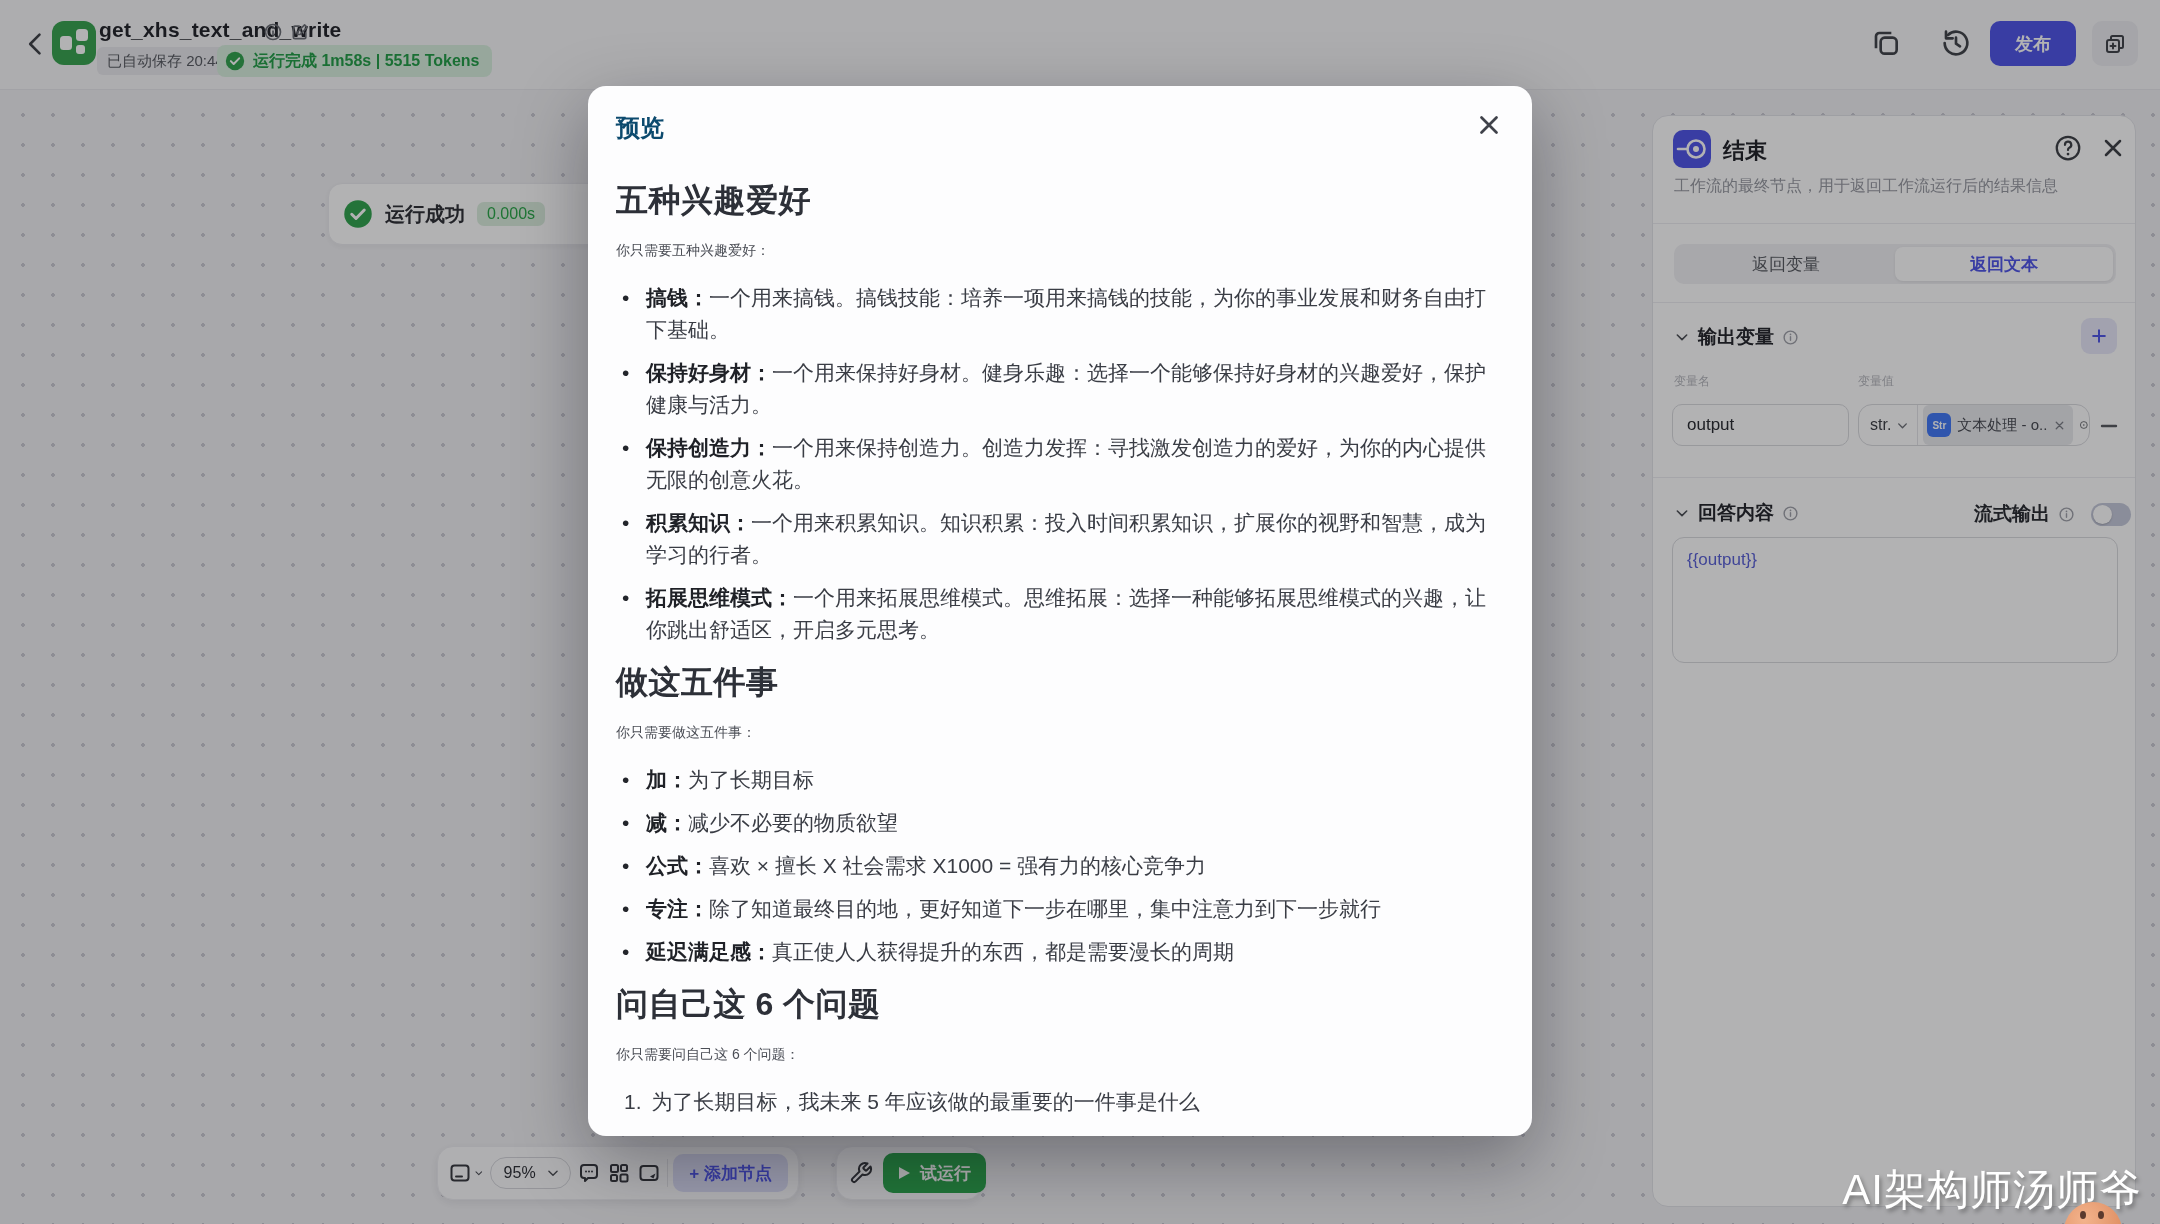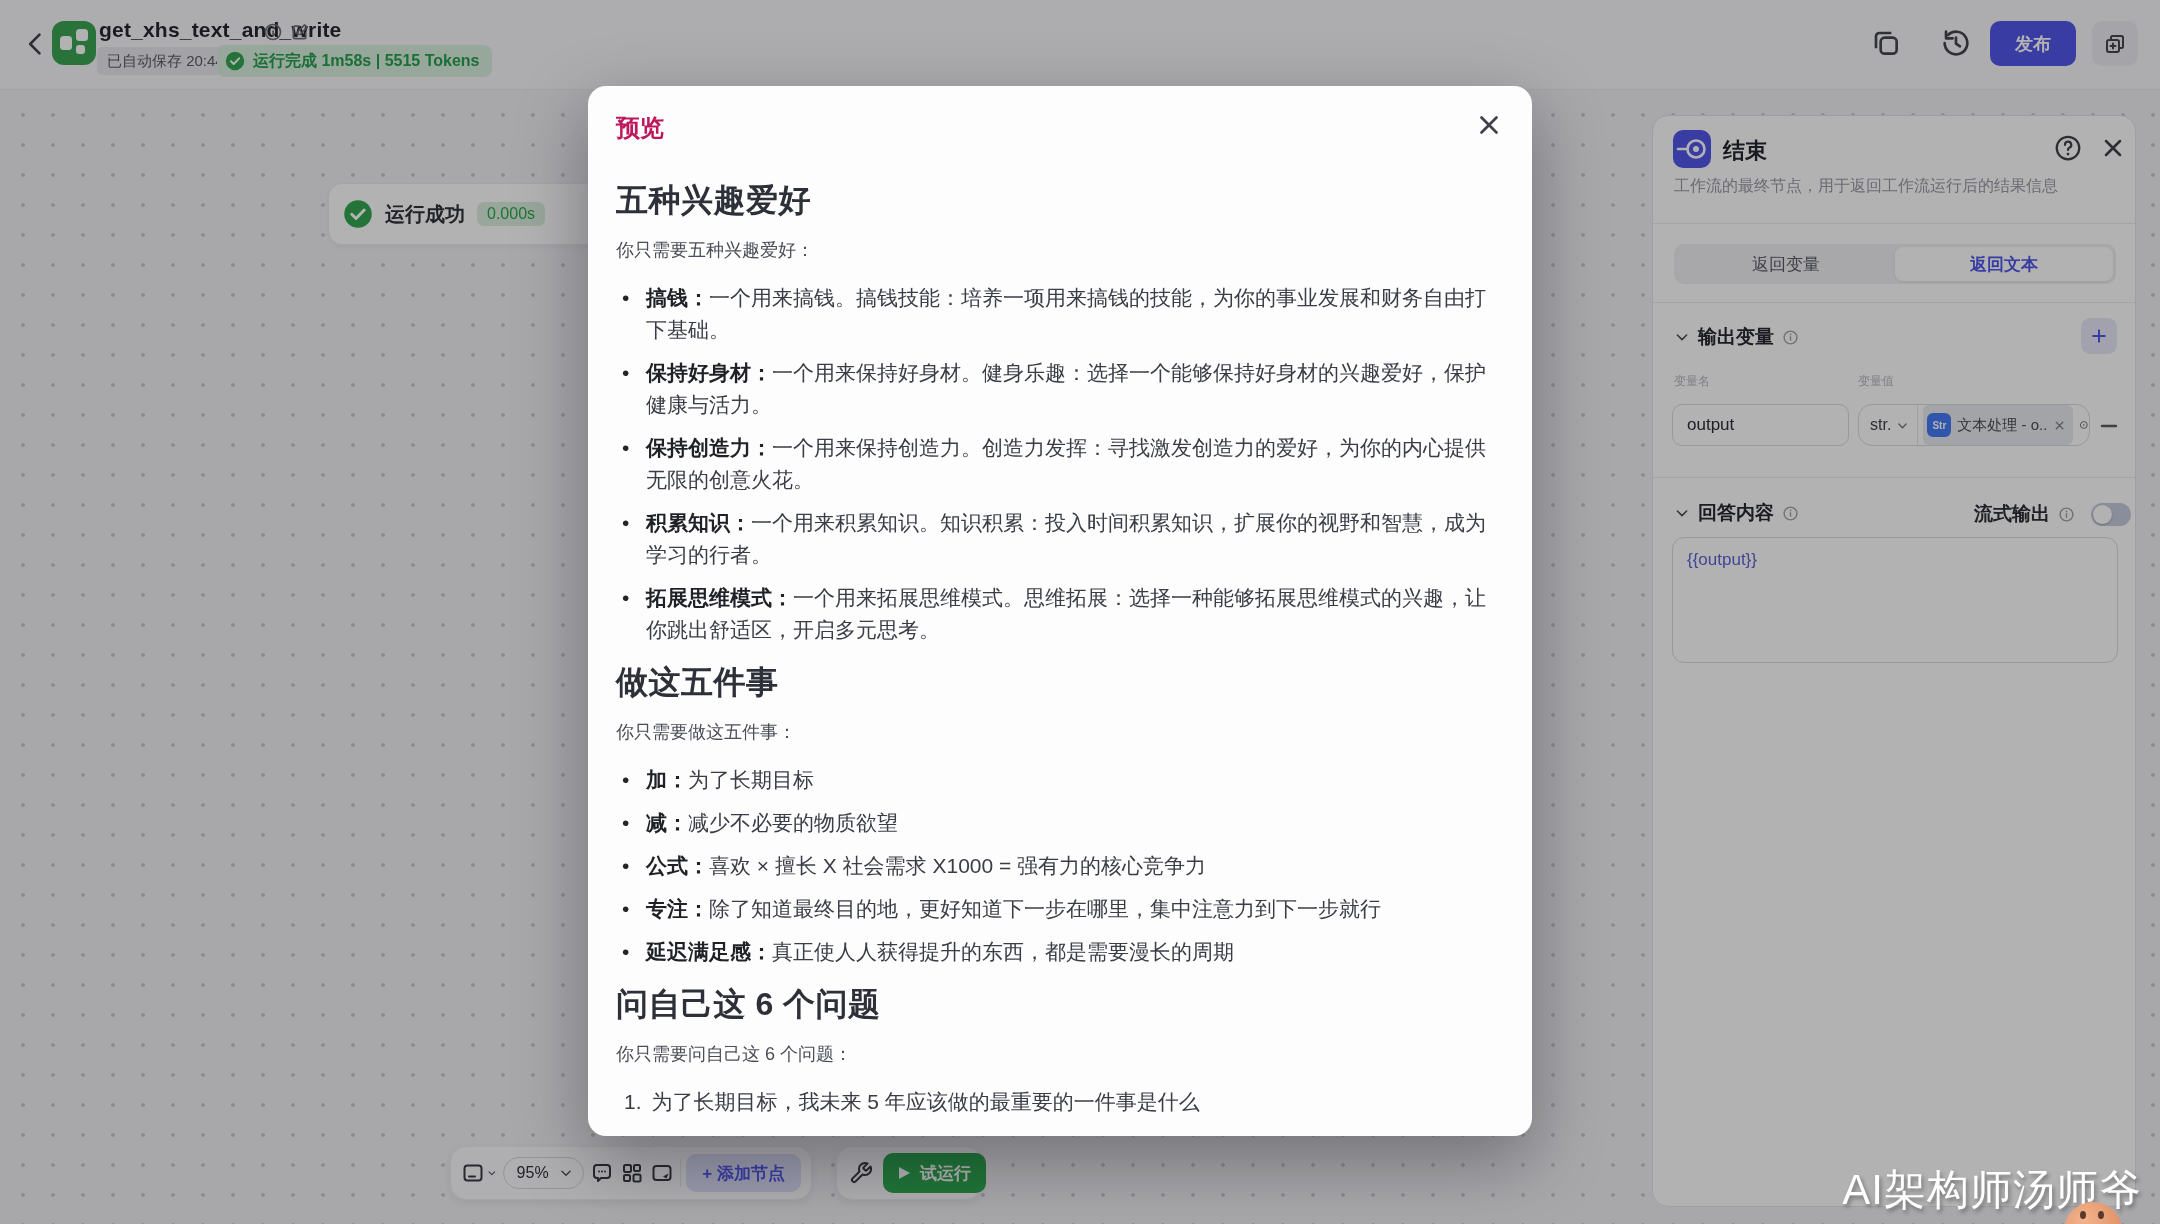--- a/index.html
+++ b/index.html
@@ -63,43 +63,43 @@
   .minus-btn { position:absolute; left:444px; top:298px; width:24px; height:24px; color:#55585e; cursor:pointer; }
 
   .stream-lbl { position:absolute; left:321px; top:385px; font-size:19px; font-weight:700; color:#26282e; }
   .stream-inf { position:absolute; left:405px; top:390px; width:17px; height:17px; color:#9ea0a8; }
   .toggle { position:absolute; left:438px; top:387px; width:40px; height:23px; border-radius:12px; background:#c5c9da; cursor:pointer; }
   .toggle .knob { position:absolute; left:2px; top:2px; width:19px; height:19px; border-radius:50%; background:#fff; box-shadow:0 1px 2px rgba(0,0,0,.2); }
   .answer-box { position:absolute; left:19px; top:421px; width:446px; height:126px; border:1px solid #d9dade; border-radius:12px; background:#fff; padding:12px 14px; font-size:17px; color:#585fd6; }
 
   
   .dock { position:absolute; height:54px; background:#fbfbfd; border:1px solid #ececf0; border-radius:16px; box-shadow:0 3px 10px rgba(25,25,35,.08); display:flex; align-items:center; z-index:6; }
-  .dock-left { left:450px; top:1146px; width:362px; padding:0 10px; gap:6px; }
+  .dock-left { left:437px; top:1146px; width:362px; padding:0 10px; gap:6px; }
   .dock-right { left:836px; top:1146px; width:146px; padding:0 12px; gap:10px; }
   .tool-ico { width:24px; height:24px; color:#34363c; flex:none; cursor:pointer; }
   .tiny-chev { width:12px; height:12px; color:#4a4c52; margin-left:-4px; cursor:pointer; }
   .zoom-pill { display:flex; align-items:center; justify-content:space-between; width:95px; height:32px; border:1px solid #d4d5da; border-radius:16px; padding:0 10px 0 13px; cursor:pointer; }
   .zoom-pill .z { font-size:16px; color:#2c2e34; }
   .zoom-pill .chev { width:14px; height:14px; color:#4a4c52; }
   .dock-div { width:1px; height:28px; background:#e3e4e8; }
   .add-node-btn { height:38px; padding:0 16px; border-radius:10px; background:#dcdef7; color:#4d53e8; font-size:17px; font-weight:600; display:flex; align-items:center; white-space:nowrap; cursor:pointer; }
   .run-btn { height:40px; padding:0 15px; border-radius:10px; background:#2aa54b; color:#fff; font-size:17px; font-weight:600; display:flex; align-items:center; gap:9px; white-space:nowrap; cursor:pointer; }
   .run-btn .play { width:13px; height:14px; }
 
   
   .dim { position:absolute; inset:0; background:rgba(14,14,18,.32); z-index:20; }
 
   
   .modal { position:absolute; left:588px; top:86px; width:944px; height:1050px; background:#fdfdfe; border-radius:18px; box-shadow:0 24px 70px rgba(10,10,20,.35); z-index:30; overflow:hidden; }
   .modal-head { position:relative; height:70px; padding:26px 28px 0; }
-  .modal-title { font-size:24px; font-weight:700; color:#be185d; }
+  .modal-title { font-size:24px; font-weight:700; color:#0c4a6e; }
   .modal-close { position:absolute; right:28px; top:24px; width:30px; height:30px; color:#3f424a; cursor:pointer; }
   .modal-body { height:960px; padding:8px 28px 0; overflow:hidden; color:#3a3d45; }
   .modal-body h2 { margin-top:16px; font-size:32px; line-height:40px; font-weight:700; color:#2d3038; letter-spacing:.5px; }
-  .modal-body p.intro { margin-top:16px; font-size:18px; line-height:28px; color:#4b4e56; }
+  .modal-body p.intro { margin-top:16px; font-size:14px; line-height:28px; color:#4b4e56; }
   .modal-body ul, .modal-body ol { margin-top:18px; list-style:none; }
   .modal-body li { position:relative; padding-left:30px; font-size:21px; line-height:32px; margin-bottom:11px; color:#3a3d45; }
   .modal-body ul li::before { content:"•"; position:absolute; left:6px; top:0; font-size:21px; color:#23252b; }
   .modal-body li b { color:#1f2127; font-weight:700; }
   .modal-body ol li { padding-left:8px; }
   .modal-body ol .num { font-weight:400; margin-right:10px; }
 
   
   .watermark { position:absolute; right:18px; bottom:6px; z-index:40; font-size:42px; font-weight:400; color:#ffffff; text-shadow:2px 3px 4px rgba(0,0,0,.35); letter-spacing:1px; }
   .avatar { position:absolute; left:2064px; top:1202px; width:58px; height:58px; border-radius:50%; z-index:41;

